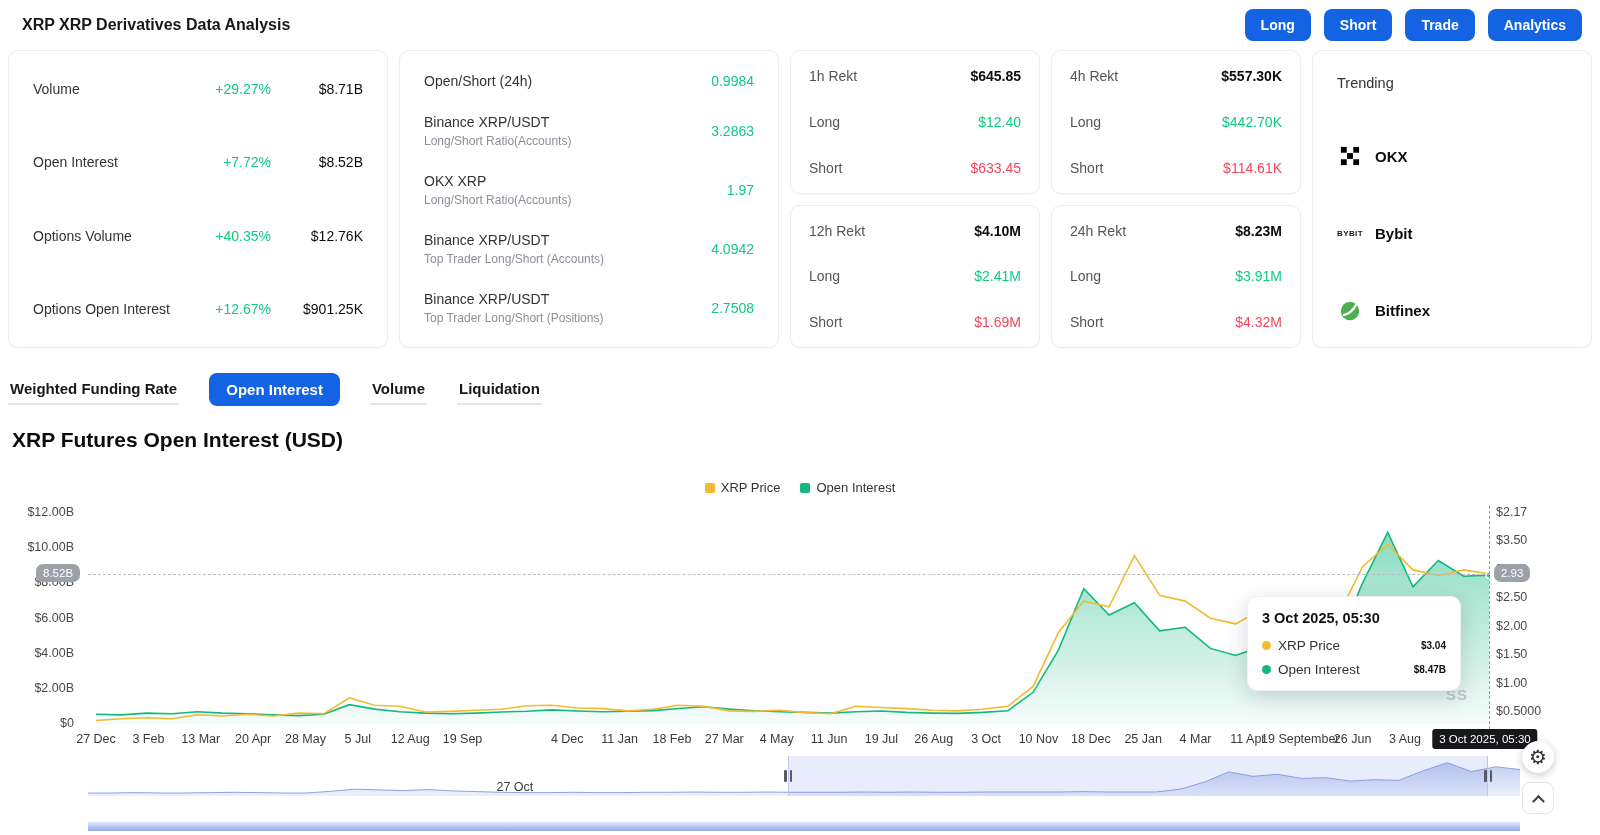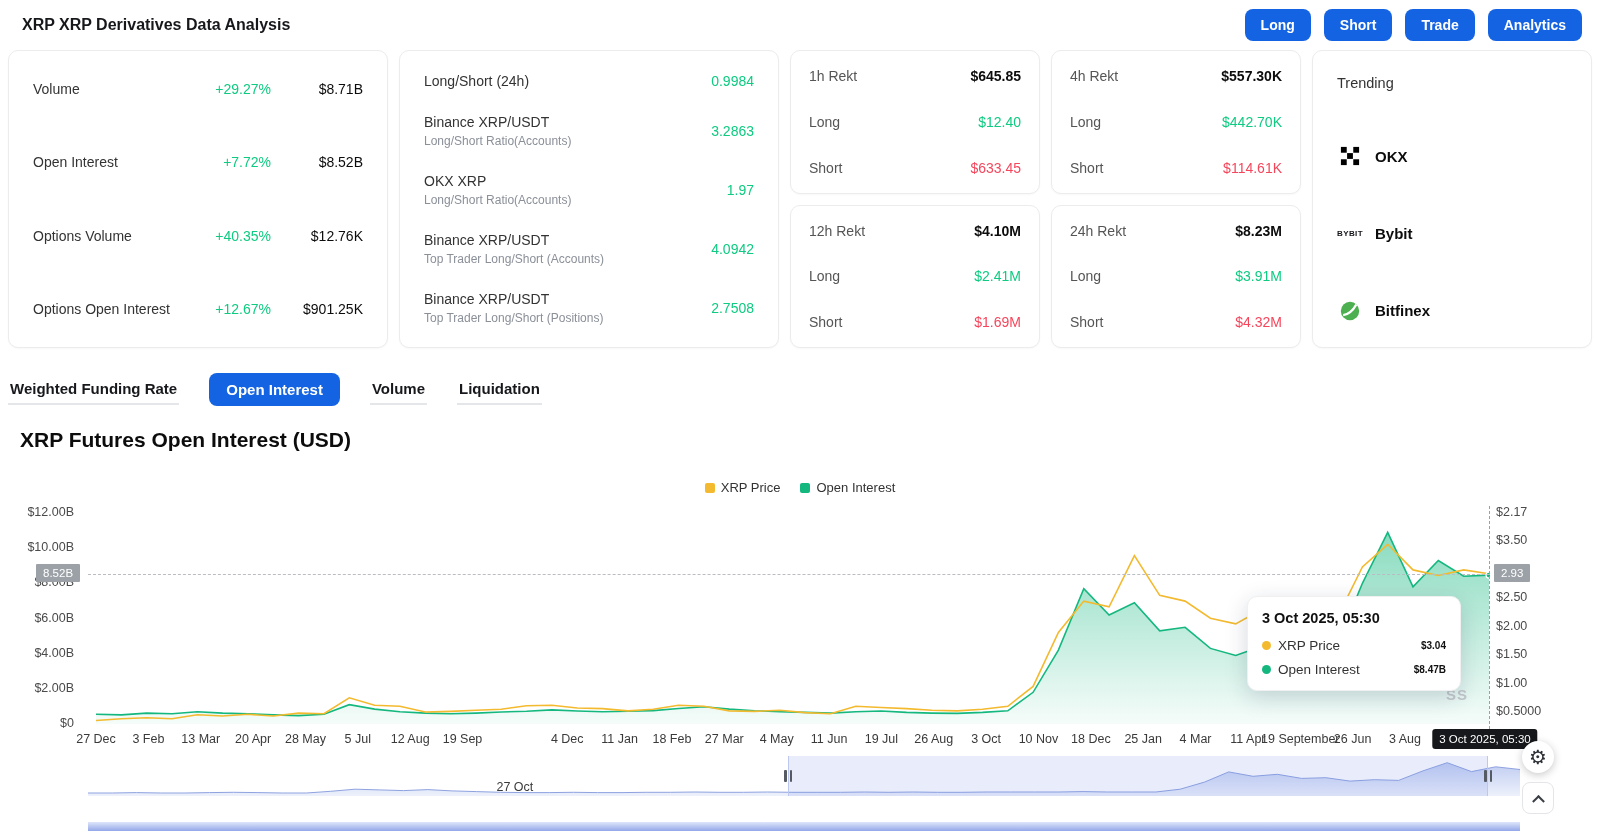--- a/index.html
+++ b/index.html
@@ -42,38 +42,38 @@
   .trending-card{flex:1;height:100%;padding:24px;display:flex;flex-direction:column;justify-content:space-between;}
   .trending-title{font-size:14.5px;color:#333;}
   .trending-item{display:flex;align-items:center;gap:12px;font-weight:700;font-size:15px;color:#0c0c0c;cursor:pointer;}
   .tr-icon{width:26px;height:24px;display:flex;align-items:center;justify-content:center;}
   .bybit-logo{font-size:8px;font-weight:800;letter-spacing:0.4px;color:#14151a;}
   
   .tabs-row{display:flex;align-items:center;gap:30px;margin:24px 8px 0;height:34px;}
   .tab{font-size:15px;font-weight:700;color:#17181c;padding:6px 2px;border-bottom:2px solid #e4e6e9;cursor:pointer;}
   .tab.active{background:var(--blue);color:#fff;border-radius:8px;padding:8px 17px;border-bottom:none;}
   
-  .chart-title{margin:22px 20px 0;font-size:21px;font-weight:700;color:#0c0c0c;}
+  .chart-title{margin:22px 12px 0;font-size:21px;font-weight:700;color:#0c0c0c;}
   .chart-block{position:relative;height:365px;margin-top:14px;}
   .legend{position:absolute;top:14px;left:0;right:0;display:flex;justify-content:center;gap:20px;
     font-size:13px;color:#333;}
   .legend-item{display:flex;align-items:center;gap:6px;}
   .legend-swatch{width:10px;height:10px;border-radius:2px;background:#999;}
   #plot-svg{position:absolute;left:88px;top:40px;}
   .yticks{position:absolute;top:40px;height:219px;}
   .yticks-left{left:0;width:80px;}
   .yticks-right{left:1496px;width:100px;}
   .ytick{position:absolute;font-size:12.5px;color:#4a4a4a;white-space:nowrap;}
   .yticks-left .ytick{right:6px;text-align:right;}
   .yticks-right .ytick{left:0;}
   .xticks{position:absolute;left:88px;top:266px;width:1402px;height:16px;}
   .xtick{position:absolute;transform:translateX(-50%);font-size:12.5px;color:#3a3a3a;white-space:nowrap;}
   .dash-h{position:absolute;left:88px;top:108px;width:1402px;border-top:1px dashed #b9bcc2;z-index:1;}
   .dash-v{position:absolute;left:1489px;top:40px;height:228px;border-left:1px dashed #9aa0a8;z-index:1;}
-  .axis-badge{position:absolute;background:#9ba1a6;color:#fff;font-size:11.5px;padding:3px 7px;border-radius:1px;z-index:4;}
+  .axis-badge{position:absolute;background:#9ba1a6;color:#fff;font-size:11.5px;padding:3px 7px;border-radius:7px;z-index:4;}
   .axis-badge-left{left:36px;top:98px;}
   .axis-badge-right{left:1494px;top:98px;}
   .x-current-badge{position:absolute;left:1485px;top:263px;transform:translateX(-50%);background:#17181b;color:#fff;
     font-size:11.5px;padding:4px 7px;border-radius:3px;white-space:nowrap;z-index:5;}
   .watermark{position:absolute;left:1446px;top:220px;font-size:15px;font-weight:700;color:#c3c7cc;letter-spacing:1px;z-index:2;}
   .tooltip{position:absolute;left:1247px;top:130px;width:214px;background:#fff;border:1px solid #f0f0f1;border-radius:10px;
     box-shadow:0 6px 22px rgba(30,40,80,0.18);padding:13px 14px;z-index:6;}
   .tt-title{font-size:14.5px;font-weight:700;color:#111;margin-bottom:12px;}
   .tt-row{display:flex;align-items:center;gap:7px;font-size:13.5px;color:#333;margin-top:9px;}
   .tt-dot{width:9px;height:9px;border-radius:50%;background:#999;}
@@ -129,21 +129,21 @@
     <div class="stat-row">
       <span class="stat-label">Options Open Interest</span>
       <span class="stat-change">+12.67%</span>
       <span class="stat-value">$901.25K</span>
     </div>
   </section>
 
   <section class="card ratios-card">
     <div class="ratio-row">
       <div class="ratio-labels">
-        <span class="ratio-label">Long/Short (24h)</span>
+        <span class="ratio-label">Open/Short (24h)</span>
       </div>
       <span class="ratio-value">0.9984</span>
     </div>
     <div class="ratio-row">
       <div class="ratio-labels">
         <span class="ratio-label">Binance XRP/USDT</span>
         <span class="ratio-sub">Long/Short Ratio(Accounts)</span>
       </div>
       <span class="ratio-value">3.2863</span>
     </div>

